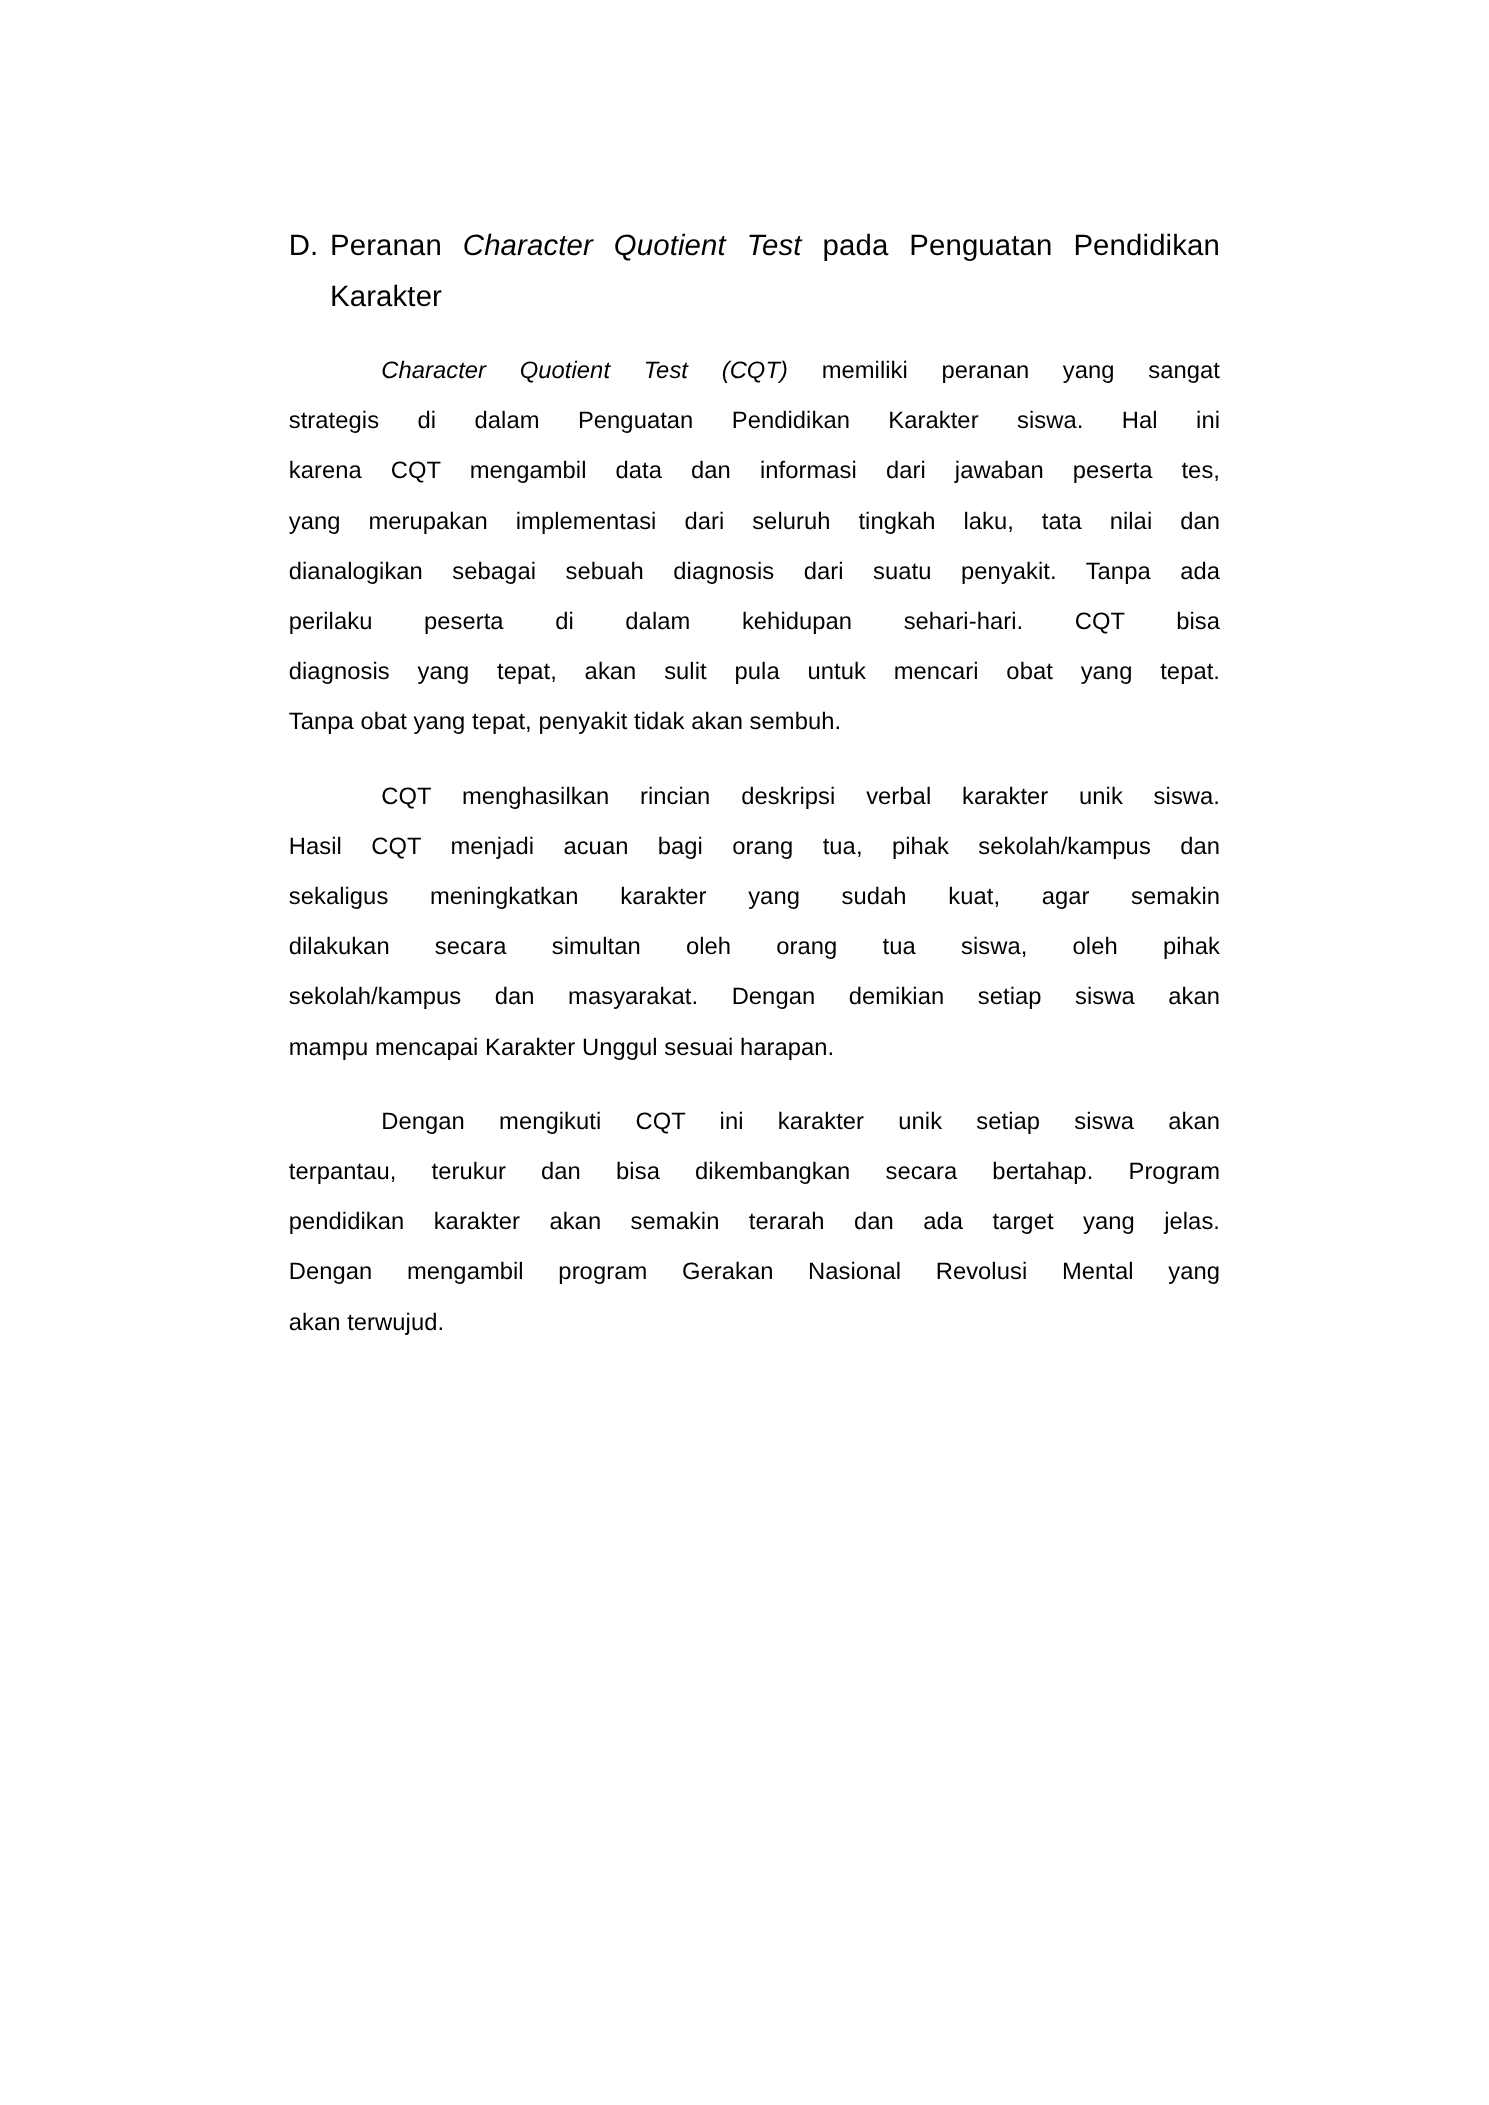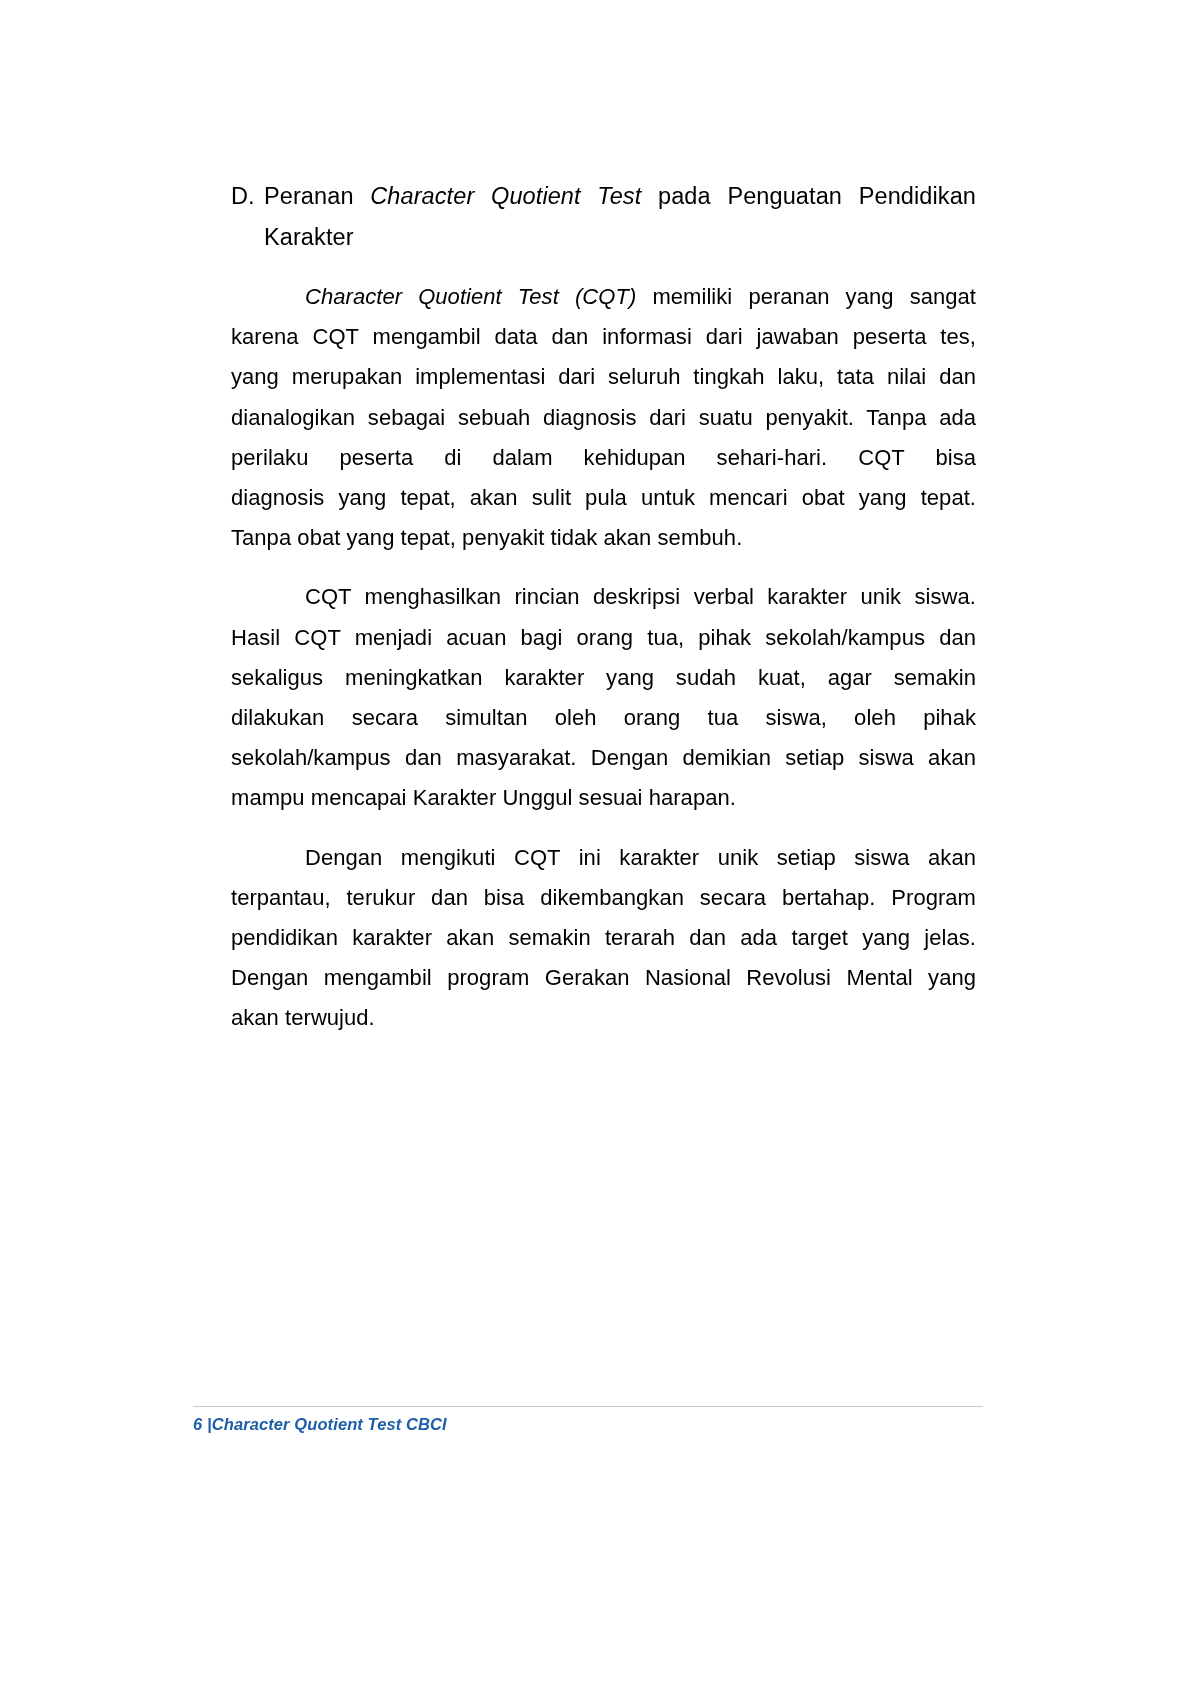--- a/index.html
+++ b/index.html
@@ -57,21 +57,21 @@
   .section-heading .heading-body .line2 {
     display: block;
     text-align: left;
   }
   .ital {
     font-style: italic;
   }
 
   
   .para {
-    font-size: 22px;
+    font-size: 19px;
     line-height: 40.2px;
     color: #000000;
     text-align: justify;
     text-justify: inter-word;
     margin: 0;
     letter-spacing: 0.05px;
   }
   .para .justified-line {
     display: block;
     text-align: justify;
@@ -128,20 +128,21 @@
       <span class="heading-body">
         <span class="line1"><span>Peranan </span><span class="ital">Character Quotient Test</span><span> pada Penguatan Pendidikan</span></span>
         <span class="line2">Karakter</span>
       </span>
     </div>
 
     <div class="para-gap"></div>
 
     <p class="para">
       <span class="justified-line"><span class="indent"></span><span class="ital">Character Quotient Test (CQT)</span>&nbsp;<span>memiliki peranan yang sangat</span></span>
+      <span class="justified-line">strategis di dalam Penguatan Pendidikan Karakter siswa. Hal ini</span>
       <span class="justified-line">karena CQT mengambil data dan informasi dari jawaban peserta tes,</span>
       <span class="justified-line">yang merupakan implementasi dari seluruh tingkah laku, tata nilai dan</span>
       <span class="justified-line">dianalogikan sebagai sebuah diagnosis dari suatu penyakit. Tanpa ada</span>
       <span class="justified-line">perilaku peserta di dalam kehidupan sehari-hari. CQT bisa</span>
       <span class="justified-line">diagnosis yang tepat, akan sulit pula untuk mencari obat yang tepat.</span>
       <span class="last-line">Tanpa obat yang tepat, penyakit tidak akan sembuh.</span>
     </p>
 
     <div class="para-gap"></div>
 
@@ -159,18 +160,14 @@
     <p class="para">
       <span class="justified-line"><span class="indent"></span><span>Dengan mengikuti CQT ini karakter unik setiap siswa akan</span></span>
       <span class="justified-line">terpantau, terukur dan bisa dikembangkan secara bertahap. Program</span>
       <span class="justified-line">pendidikan karakter akan semakin terarah dan ada target yang jelas.</span>
       <span class="justified-line">Dengan mengambil program Gerakan Nasional Revolusi Mental yang</span>
       <span class="last-line">akan terwujud.</span>
     </p>
 
   </div>
 
-  <div class="footer">
-    <div class="footer-rule"></div>
-    <div class="footer-text"><span class="pagenum">6 |</span><span>Character Quotient Test CBCI</span></div>
-  </div>
 
 </div>
 
 </body></html>

